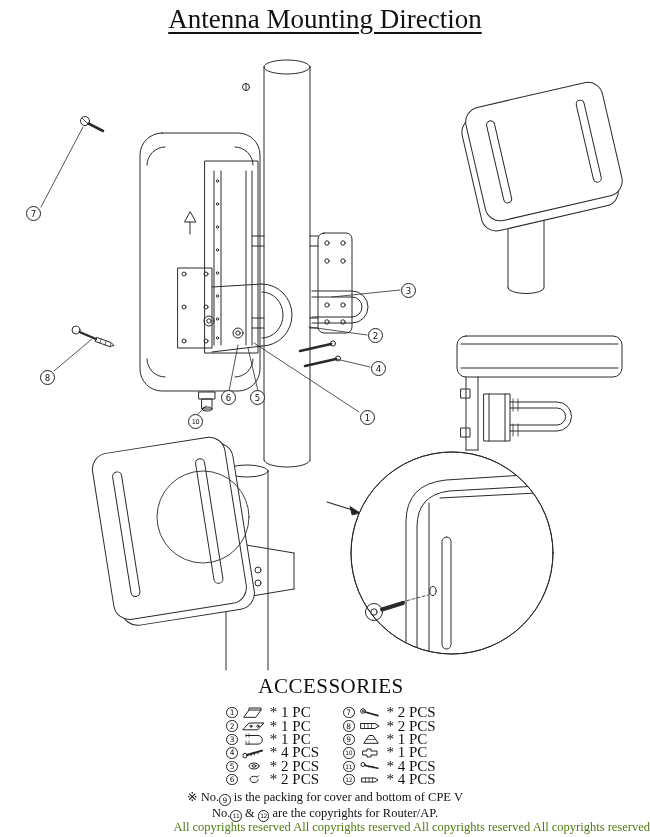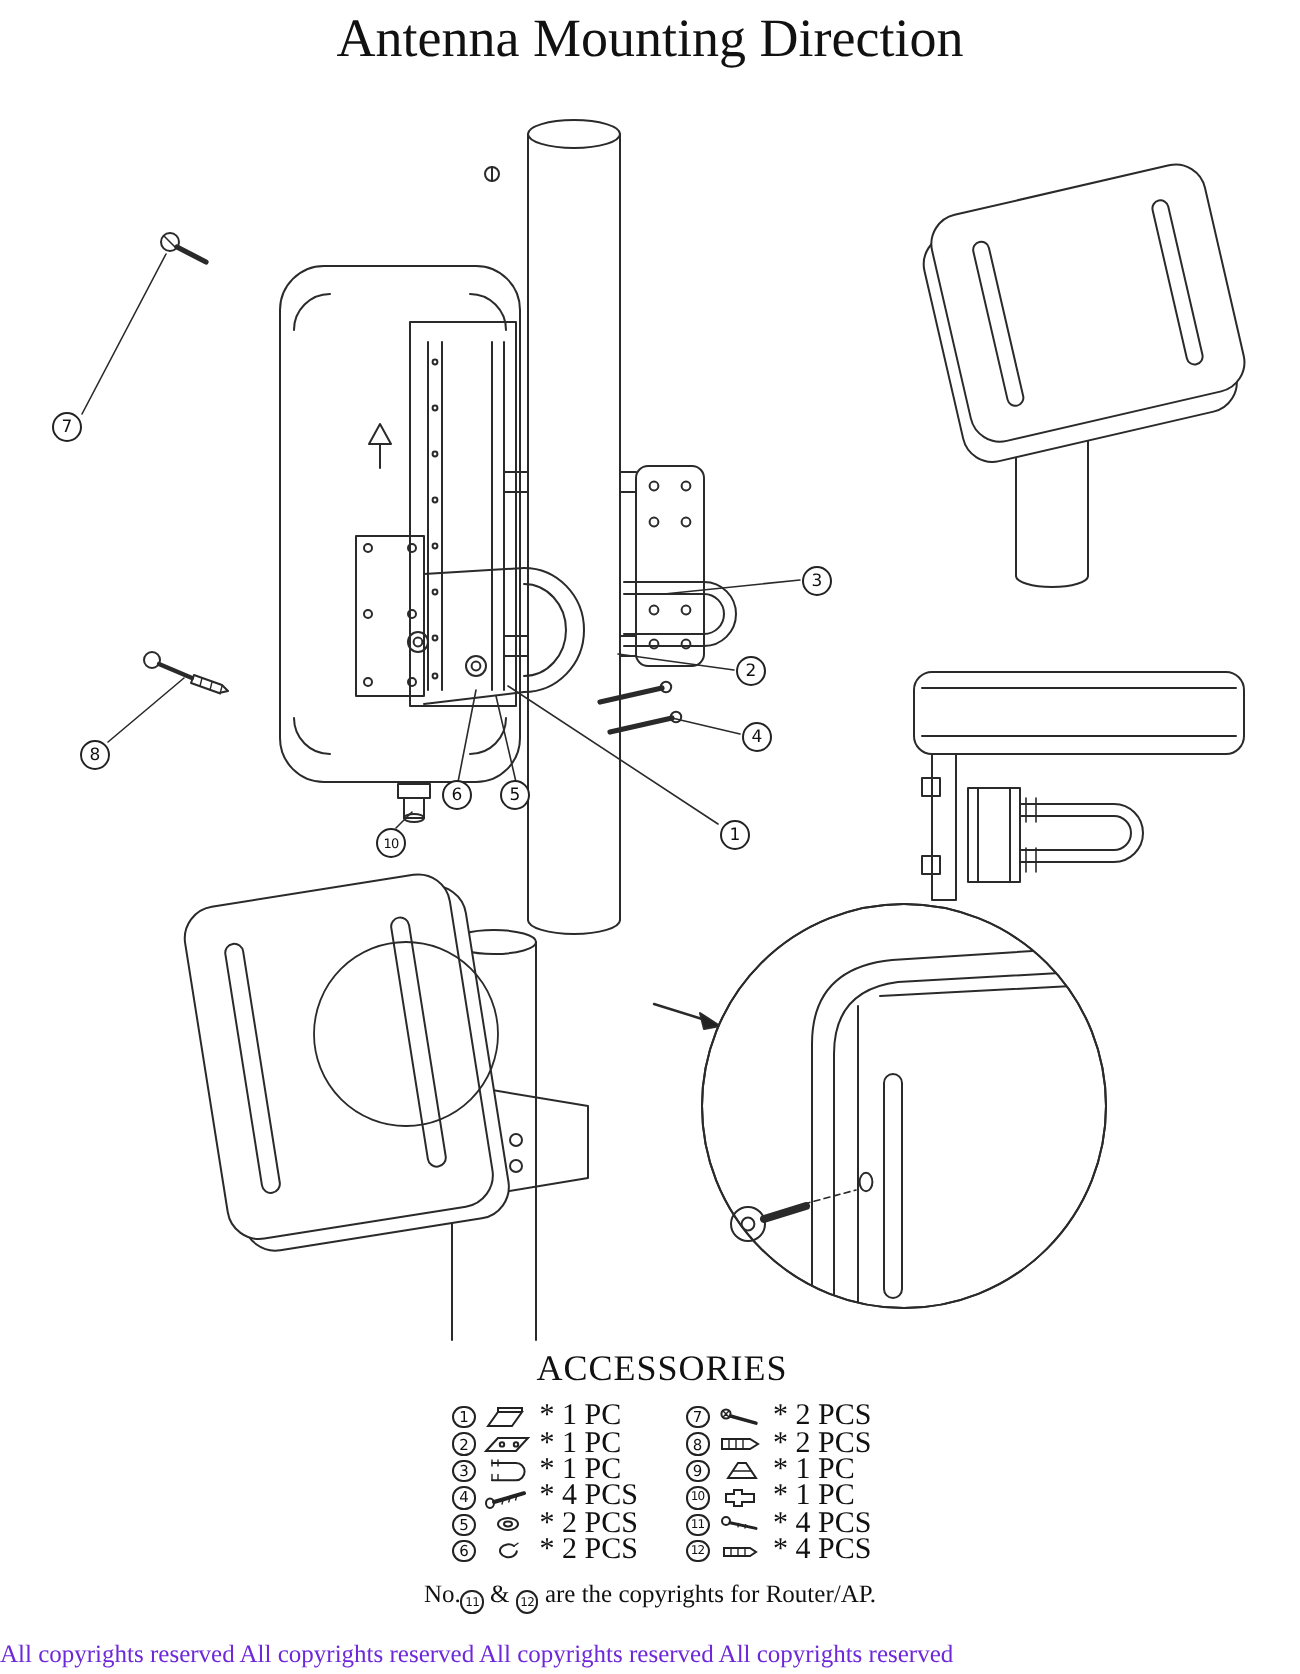--- a/index.html
+++ b/index.html
@@ -1,39 +1,39 @@
 <!DOCTYPE html>
 <html><head>
 <meta charset="utf-8">
 <style>
   *{margin:0;padding:0;box-sizing:border-box}
   html,body{width:650px;height:837px}
   body{position:relative;background:#fff;color:#111;font-family:"Liberation Serif",serif;overflow:hidden}
   .title{position:absolute;top:4px;left:0;width:100%;text-align:center;font-size:27px;
-         text-underline-offset:4px}
+         text-decoration:underline;text-underline-offset:4px}
   svg.art{position:absolute;left:0;top:0}
   .callout{position:absolute;width:15px;height:15px;border:1px solid #222;border-radius:50%;
            display:flex;align-items:center;justify-content:center;background:#fff;
            font:8.5px "DejaVu Sans",sans-serif}
   .callout.two{font-size:6.5px;letter-spacing:-.4px}
   .acc{position:absolute;left:196px;top:674px;width:270px}
-  .acc-title{text-align:center;font-size:18px;letter-spacing:.5px}
+  .acc-title{text-align:center;font-size:21px;letter-spacing:.5px}
   .acc-cols{display:flex;gap:24px;margin-top:7px;justify-content:center}
   .acc-row{display:flex;align-items:center;gap:3px;height:13.4px}
   .cnum{display:inline-flex;width:11.5px;height:11.5px;border:1px solid #222;border-radius:50%;
         align-items:center;justify-content:center;background:#fff;flex:0 0 auto;
         font:7.5px "DejaVu Sans",sans-serif}
   .cnum.two{font-size:6px;letter-spacing:-.4px}
   .acc-icon{width:26px;height:12px;display:inline-flex;flex:0 0 auto}
   .acc-icon svg{width:100%;height:100%;stroke:#222;fill:none;stroke-width:1;stroke-linecap:round}
   .qty{font-size:15px;white-space:nowrap}
   .notes{position:absolute;top:790px;left:0;width:100%;text-align:center;font-size:12.5px;
          line-height:15px;font-family:"Liberation Serif","DejaVu Sans",serif}
   .notes .cnum{vertical-align:-1.5px}
-  .footer{position:absolute;top:820px;left:0;width:100%;text-align:left;font-size:12.5px;color:#6d28d9}
+  .footer{position:absolute;top:820px;left:0;width:100%;text-align:right;font-size:12.5px;color:#4d7c0f}
 </style>
 </head>
 <body>
 
 <div class="title">Antenna Mounting Direction</div>
 
 <svg class="art" width="650" height="837" viewBox="0 0 650 837">
   <defs>
     <clipPath id="dclip">
         <circle cx="452" cy="553" r="101"></circle>
@@ -352,17 +352,20 @@
             </svg>
           </span>
         <span class="qty">* 4 PCS</span>
       </div>
     </div>
   </div>
 </div>
 
 <div class="notes">
   <div class="note-line">
+    <span>※ No.</span><span class="cnum">9</span><span> is the packing for cover and bottom of CPE V</span>
+  </div>
+  <div class="note-line">
     <span>No.</span><span class="cnum two">11</span><span> &amp; </span><span class="cnum two">12</span><span> are the copyrights for Router/AP.</span>
   </div>
 </div>
 
 <div class="footer">All copyrights reserved All copyrights reserved All copyrights reserved All copyrights reserved</div>
 
 </body></html>

